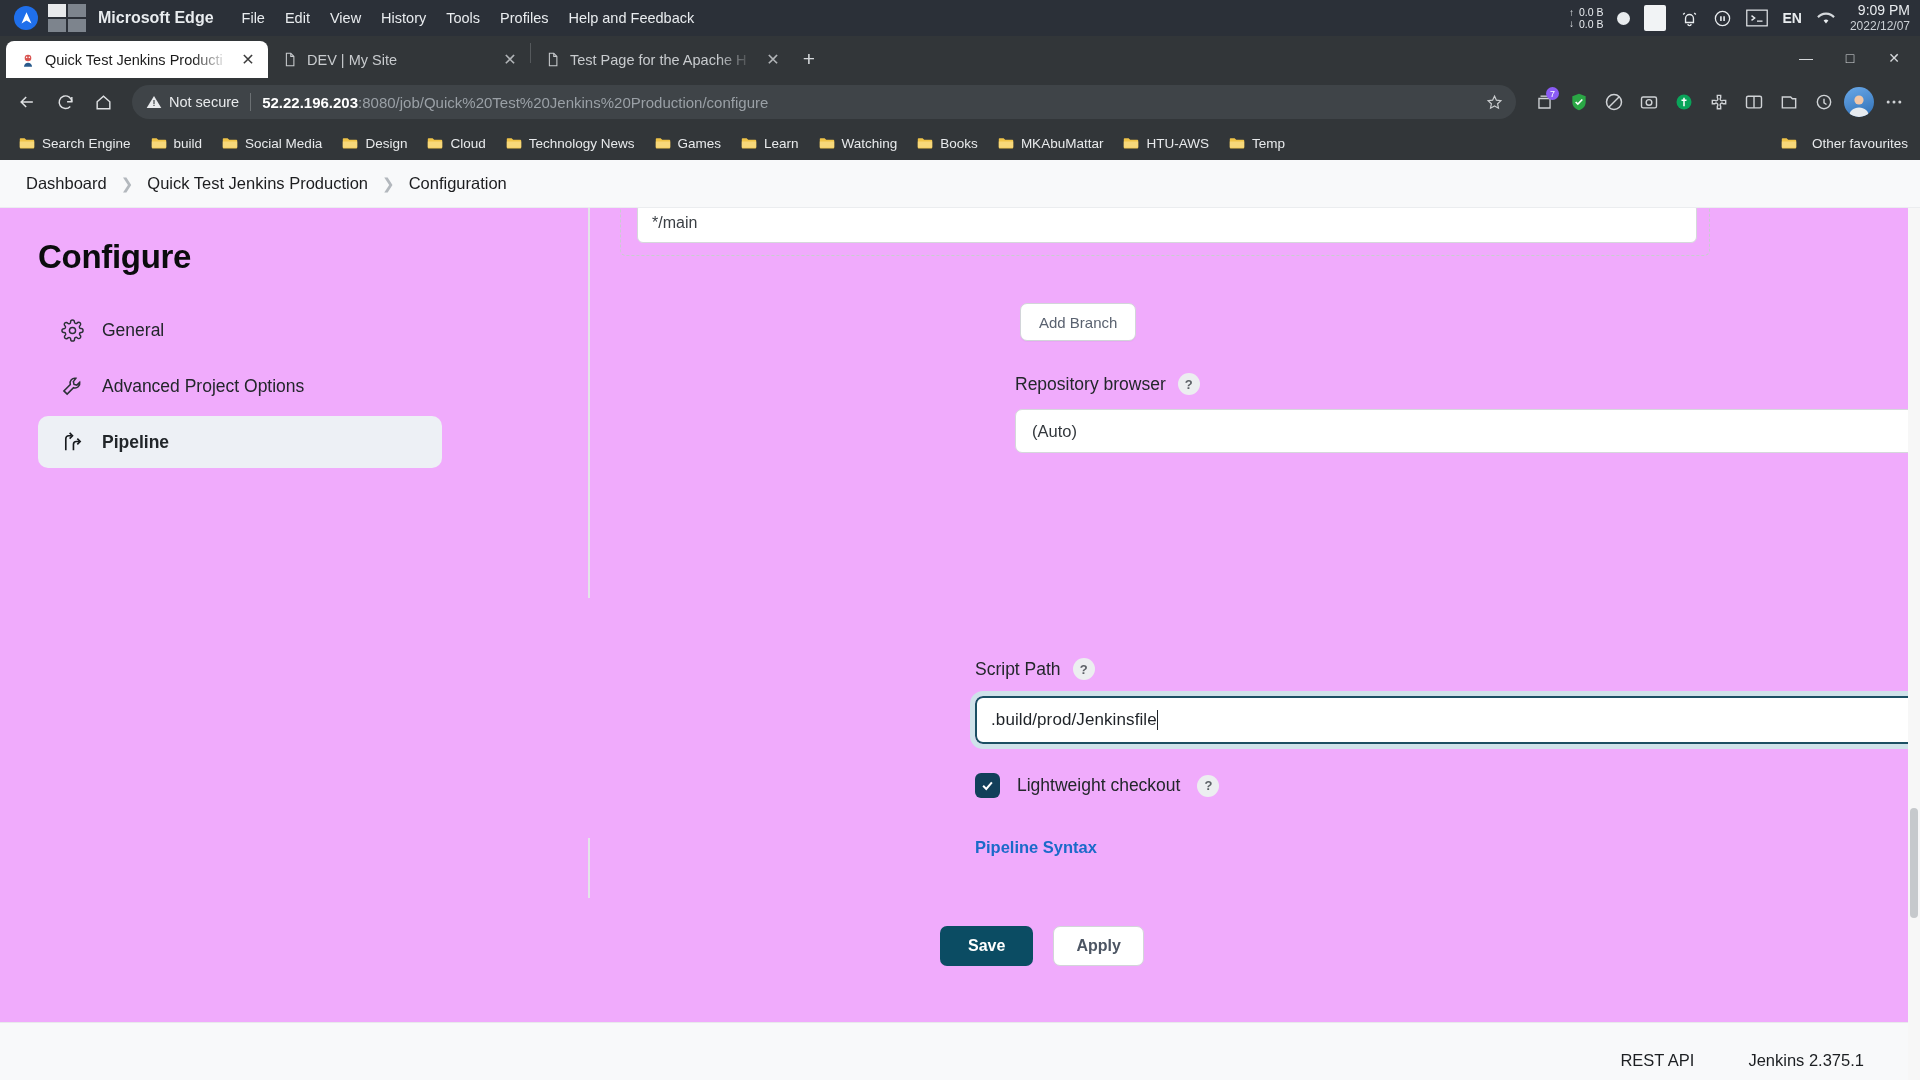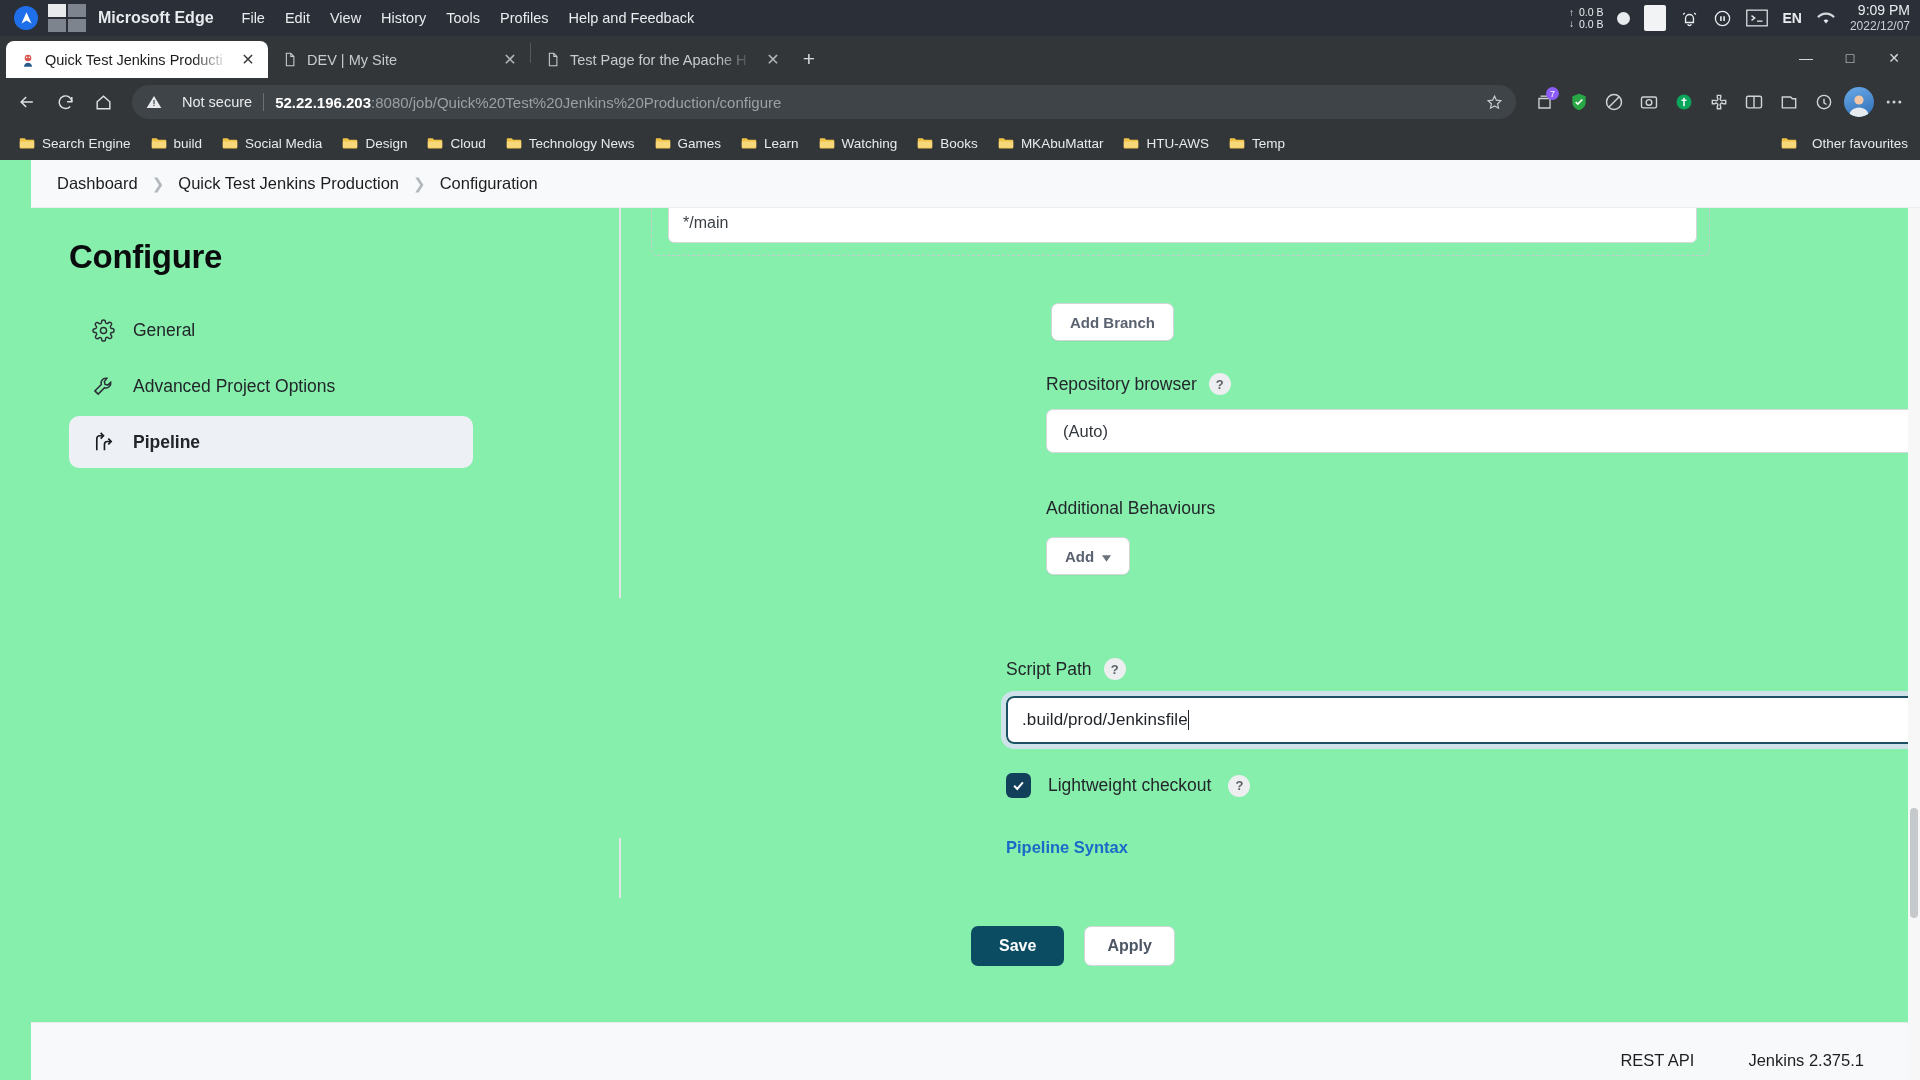--- a/index.html
+++ b/index.html
@@ -82,21 +82,21 @@
   .tb-btn {
     width: 34px; height: 34px; border-radius: 50%;
     display: flex; align-items: center; justify-content: center;
     color: #dfe1e3; flex: 0 0 auto;
   }
   .omnibox {
     flex: 1 1 auto; height: 34px; background: #3f4448; border-radius: 17px;
     display: flex; align-items: center; padding: 0 8px 0 14px;
     margin: 0 8px; color: #e8eaec; font-size: 14.5px; gap: 8px; min-width: 0;
   }
-  .notsecure { display:flex; align-items:center; gap:20px; font-size:14.5px; color:#e8eaec; white-space:nowrap;}
+  .notsecure { display:flex; align-items:center; gap:7px; font-size:14.5px; color:#e8eaec; white-space:nowrap;}
   .warn-tri { width: 16px; height: 16px; }
   .vsep { width:1px; height:18px; background:#6b7073; margin: 0 3px;}
   .url { flex:1 1 auto; white-space: nowrap; overflow: hidden; min-width:0; color:#9aa0a6; font-size:15px;}
   .url b { color: #ffffff; font-weight: 600; }
   .star { width: 28px; height:28px; display:flex;align-items:center;justify-content:center; color:#c9ccce;}
   .ext-icons { display:flex; align-items:center; gap: 3px; }
   .ext { width: 32px; height: 32px; border-radius: 6px; display:flex; align-items:center; justify-content:center; position: relative;}
   .badge { position:absolute; top:1px; right:1px; background:#8b5cf6; color:#fff; font-size:9px;
     width:13px;height:13px;border-radius:50%;display:flex;align-items:center;justify-content:center;}
   .avatar-btn { width: 30px; height: 30px; border-radius: 50%; overflow: hidden;
@@ -105,21 +105,21 @@
   
   .bookmarks {
     height: 34px; background: #323639; display: flex; align-items: center;
     padding: 0 10px; gap: 2px; color: #e8eaec; font-size: 13.5px; position: relative;
   }
   .bm { display: flex; align-items: center; gap: 7px; padding: 4px 9px; border-radius: 5px; white-space: nowrap; }
   .folder-ico { width: 16px; height: 14px; flex: 0 0 auto; }
   .bm-right { position: absolute; right: 12px; display:flex; align-items:center; gap:15px; font-size: 13.5px;}
 
   
-  .page { height: calc(1080px - 36px - 42px - 48px - 34px); background: #86efac; position: relative; overflow: hidden; padding-left: 31px; }
+  .page { height: calc(1080px - 36px - 42px - 48px - 34px); background: #f0abfc; position: relative; overflow: hidden; }
   .breadcrumb-bar {
     height: 48px; background: #f8f9fa; border-bottom: 1px solid #ebedef;
     display: flex; align-items: center; padding: 0 26px; gap: 14px;
     font-size: 16.5px; color: #2b2b2b;
   }
   .crumb { color: #1c1d1f; cursor: pointer; }
   .crumb-sep { color: #b3b8bd; font-size: 15px; }
 
   .body-wrap { display: flex; height: calc(100% - 48px - 58px); }
   .side {
@@ -150,21 +150,21 @@
     position: absolute; left: 150px; top: -18px; right: 210px;
     border: 1px dashed #c9ccd0; border-radius: 6px; padding: 12px 12px 12px 16px;
   }
   .branch-input {
     width: 100%; height: 40px; border: 1px solid #d5d8db; border-radius: 6px;
     font-size: 16px; color: #3a3f44; padding: 0 14px;
     font-family: "Liberation Sans", sans-serif; background:#fff;
   }
   .btn-grey {
     background: #fff; border: 1px solid #d2d5d9; border-radius: 7px;
-    color: #5a6270; font-weight: bold; font-size: 15px;
+    color: #5a6270; font-weight: normal; font-size: 15px;
     padding: 0 18px; height: 38px; cursor: pointer;
     font-family: "Liberation Sans", sans-serif;
     box-shadow: 0 1px 1px rgba(0,0,0,.03);
   }
   .select-box {
     width: 100%; height: 44px; border: 1px solid #d5d8db; border-radius: 7px;
     background: #fff; display:flex; align-items:center; justify-content: space-between;
     padding: 0 16px; font-size: 16.5px; color: #33383d; cursor: pointer;
   }
   .script-input {
@@ -590,31 +590,20 @@
         <div class="fld-label">
           <span>Repository browser</span>
           <span class="help-q">?</span>
         </div>
         <div class="select-box" style="margin-top:14px;">
           <span>(Auto)</span>
 
         </div>
       </div>
 
-      <div style="position:absolute; left:545px; top:290px;">
-        <div class="fld-label">Additional Behaviours</div>
-        <button class="btn-grey" style="margin-top:18px; display:flex; align-items:center; gap:8px;">
-          <span>Add</span>
-          <span>
-            <svg width="9" height="7" viewBox="0 0 10 7" fill="#6b727c">
-                <path d="M0 0h10L5 7z"></path>
-              </svg>
-          </span>
-        </button>
-      </div>
 
       <div style="position:absolute; left:505px; top:450px; width:1210px;">
         <div class="fld-label">
           <span>Script Path</span>
           <span class="help-q">?</span>
         </div>
         <div class="script-input-wrap" style="margin-top:16px;">
           <div class="script-input" style="display:flex; align-items:center;">
             <span style="letter-spacing:.1px;">.build/prod/Jenkinsfile</span>
               <span class="caret"></span>

